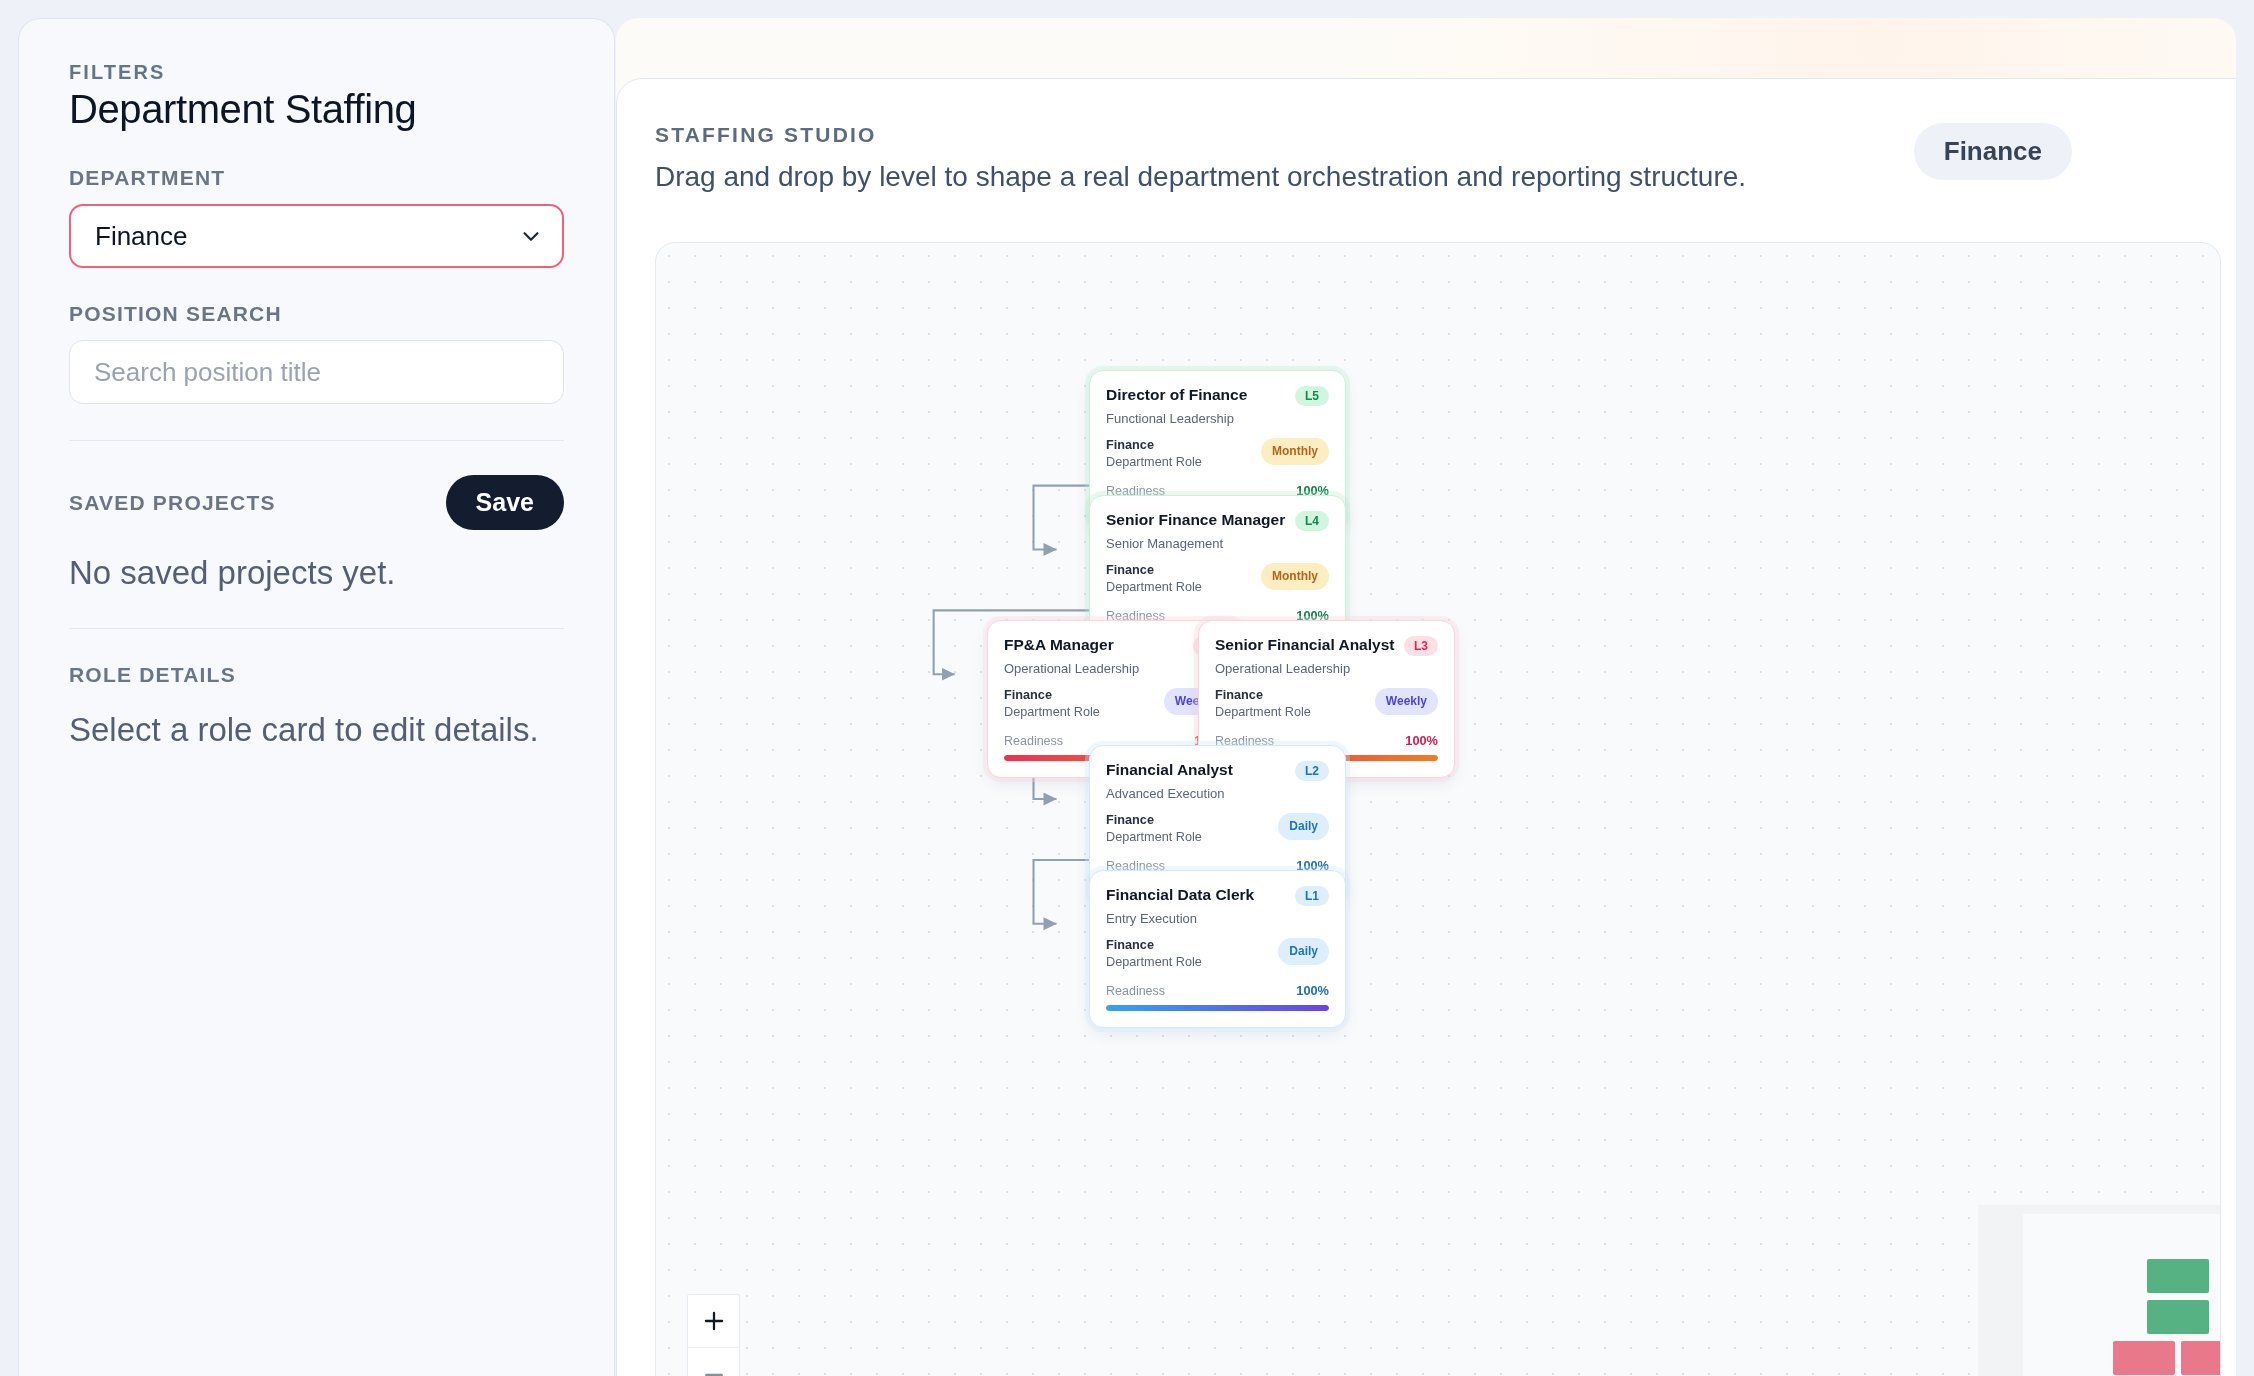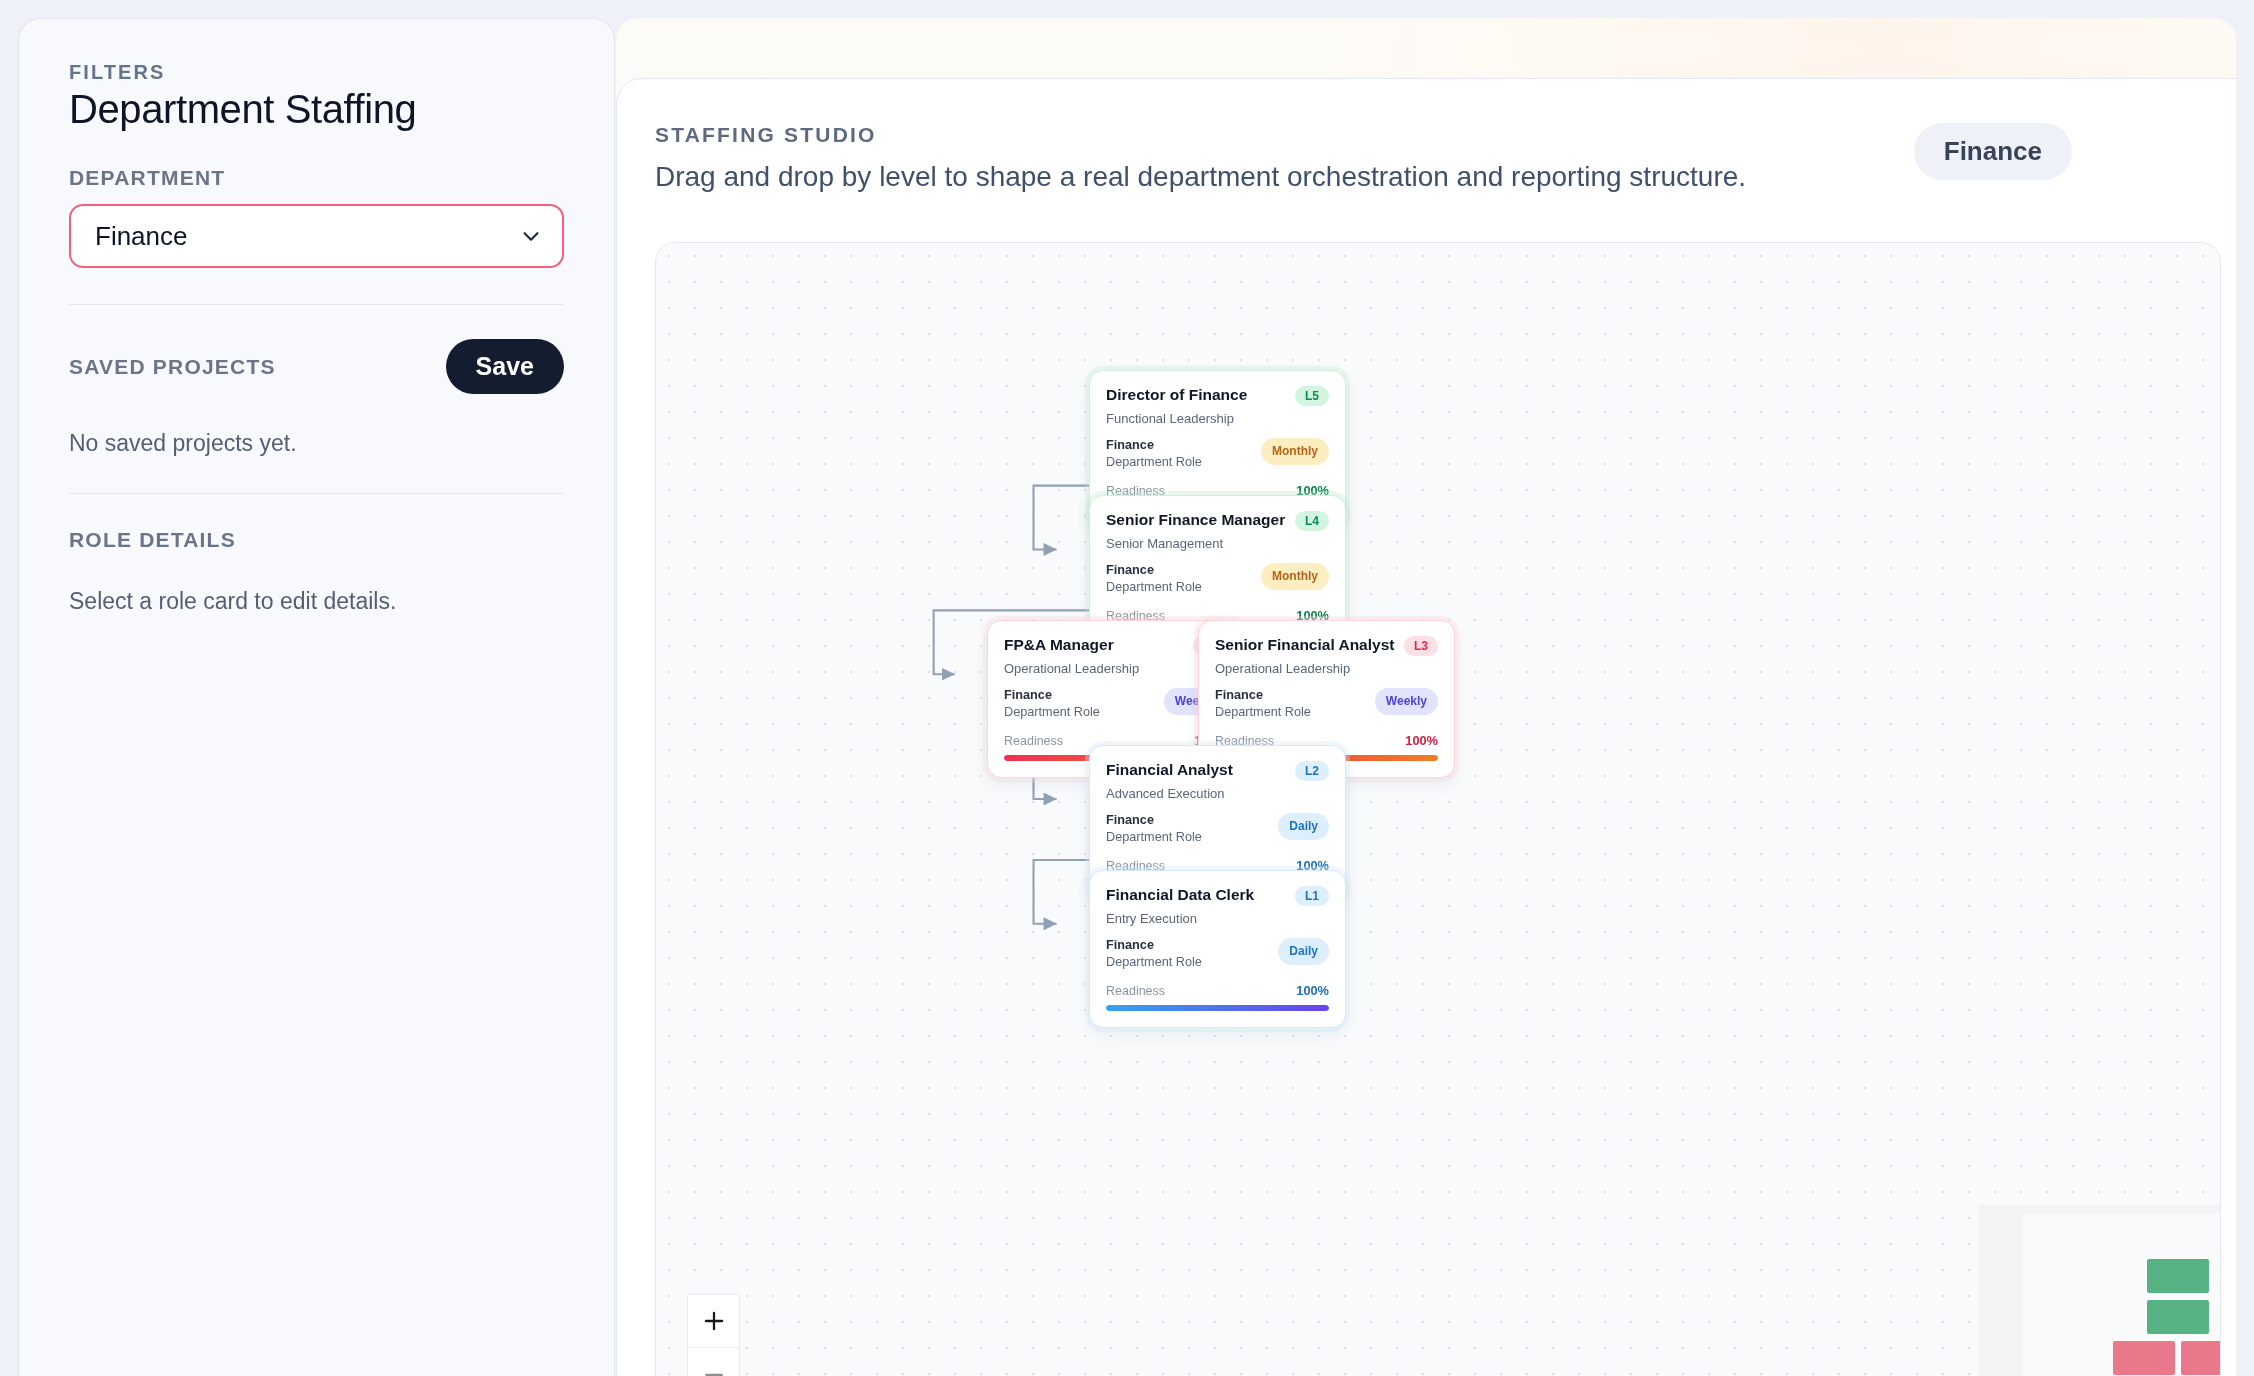--- a/index.html
+++ b/index.html
@@ -99,22 +99,22 @@
     background: #141c2f;
     color: #ffffff;
     border-radius: 999px;
     font-size: 25px;
     font-weight: 700;
     padding: 13px 30px;
     border: none;
     cursor: pointer;
   }
   .muted-text {
-    margin-top: 36px;
-    font-size: 23px;
+    margin-top: 24px;
+    font-size: 33px;
     color: #545f73;
   }
 
   
   .right-panel {
     position: absolute;
     left: 616px; top: 18px;
     width: 1620px; height: 1358px;
     background:
       radial-gradient(720px 460px at 78% 2%, #fff4ec 0%, rgba(255,248,240,0.62) 45%, rgba(253,252,249,0) 78%),
@@ -275,20 +275,26 @@
       <div class="field-label">DEPARTMENT</div>
       <div class="select-box accent">
         <span class="select-value">Finance</span>
         <svg class="chev" viewBox="0 0 24 24" fill="none" stroke="#1f2a3a" stroke-width="2.4" stroke-linecap="round" stroke-linejoin="round">
             <polyline points="5,9 12,16 19,9"></polyline>
           </svg>
       </div>
     </div>
 
 
+    <div class="field-group">
+      <div class="field-label">POSITION SEARCH</div>
+      <div class="text-input">
+        <span class="ph">Search position title</span>
+      </div>
+    </div>
 
     <div class="divider"></div>
 
     <div class="row-between">
       <div class="field-label">SAVED PROJECTS</div>
       <button class="save-btn">Save</button>
     </div>
     <div class="muted-text">No saved projects yet.</div>
 
     <div class="divider"></div>

